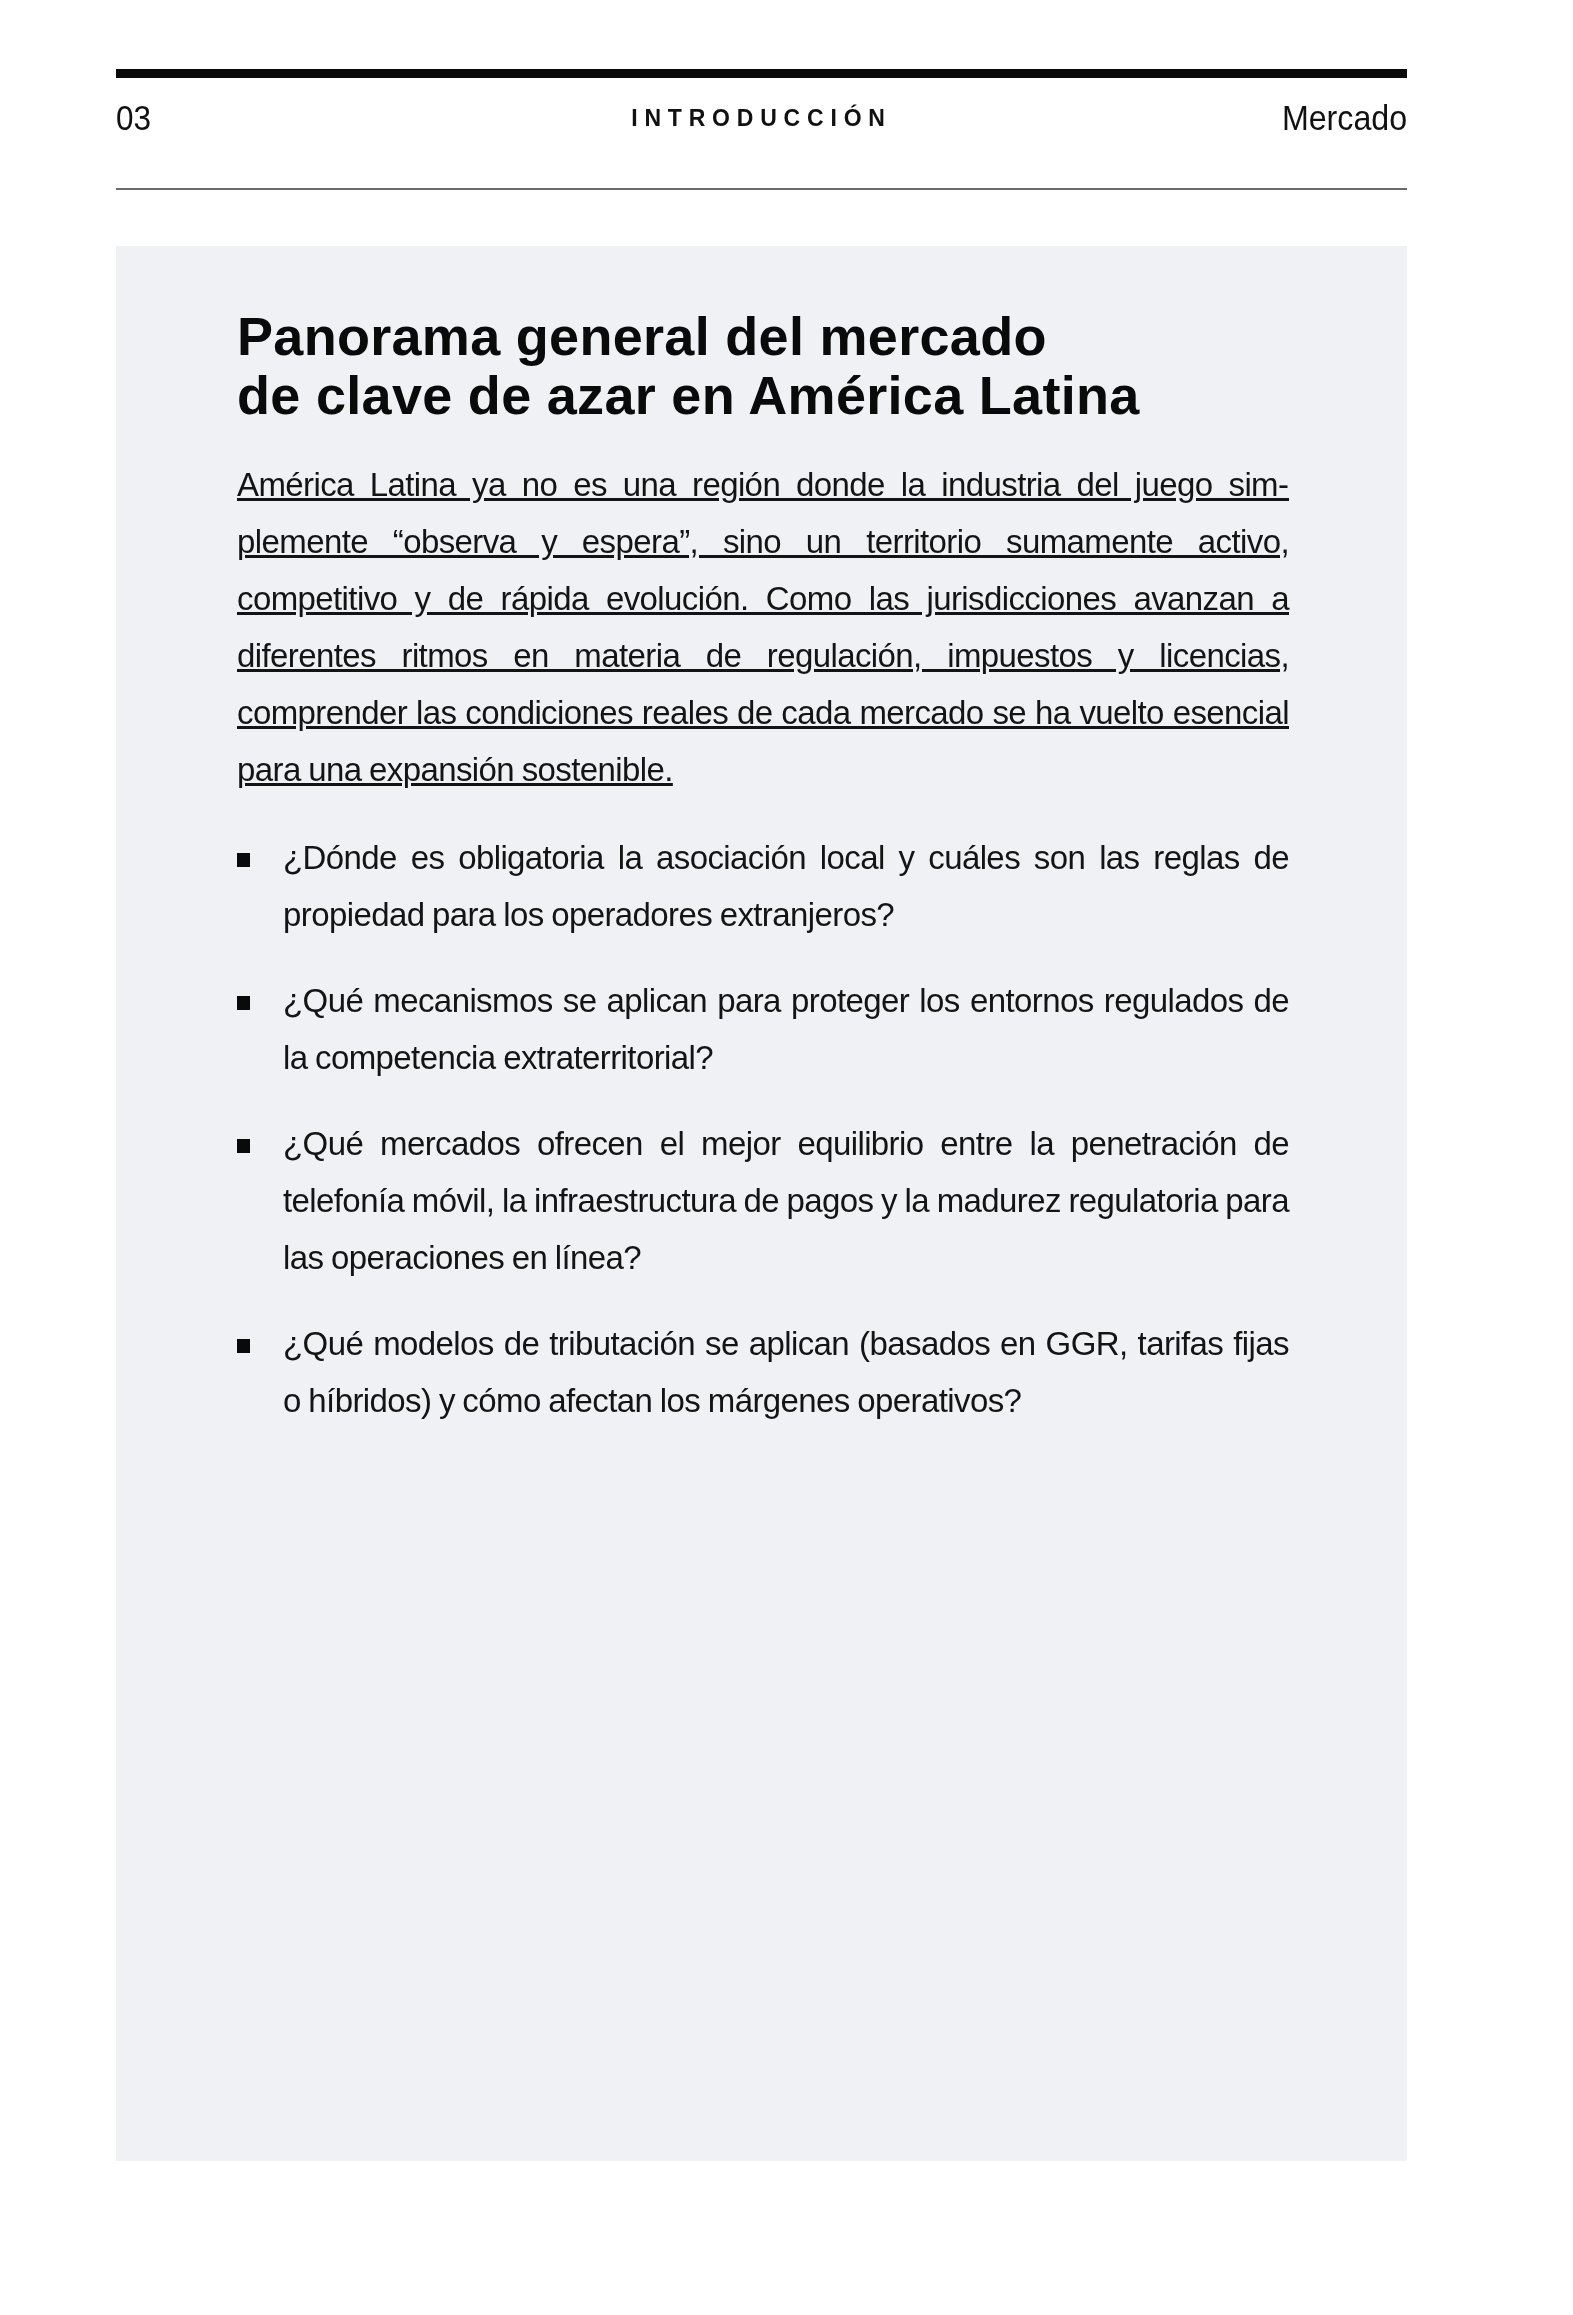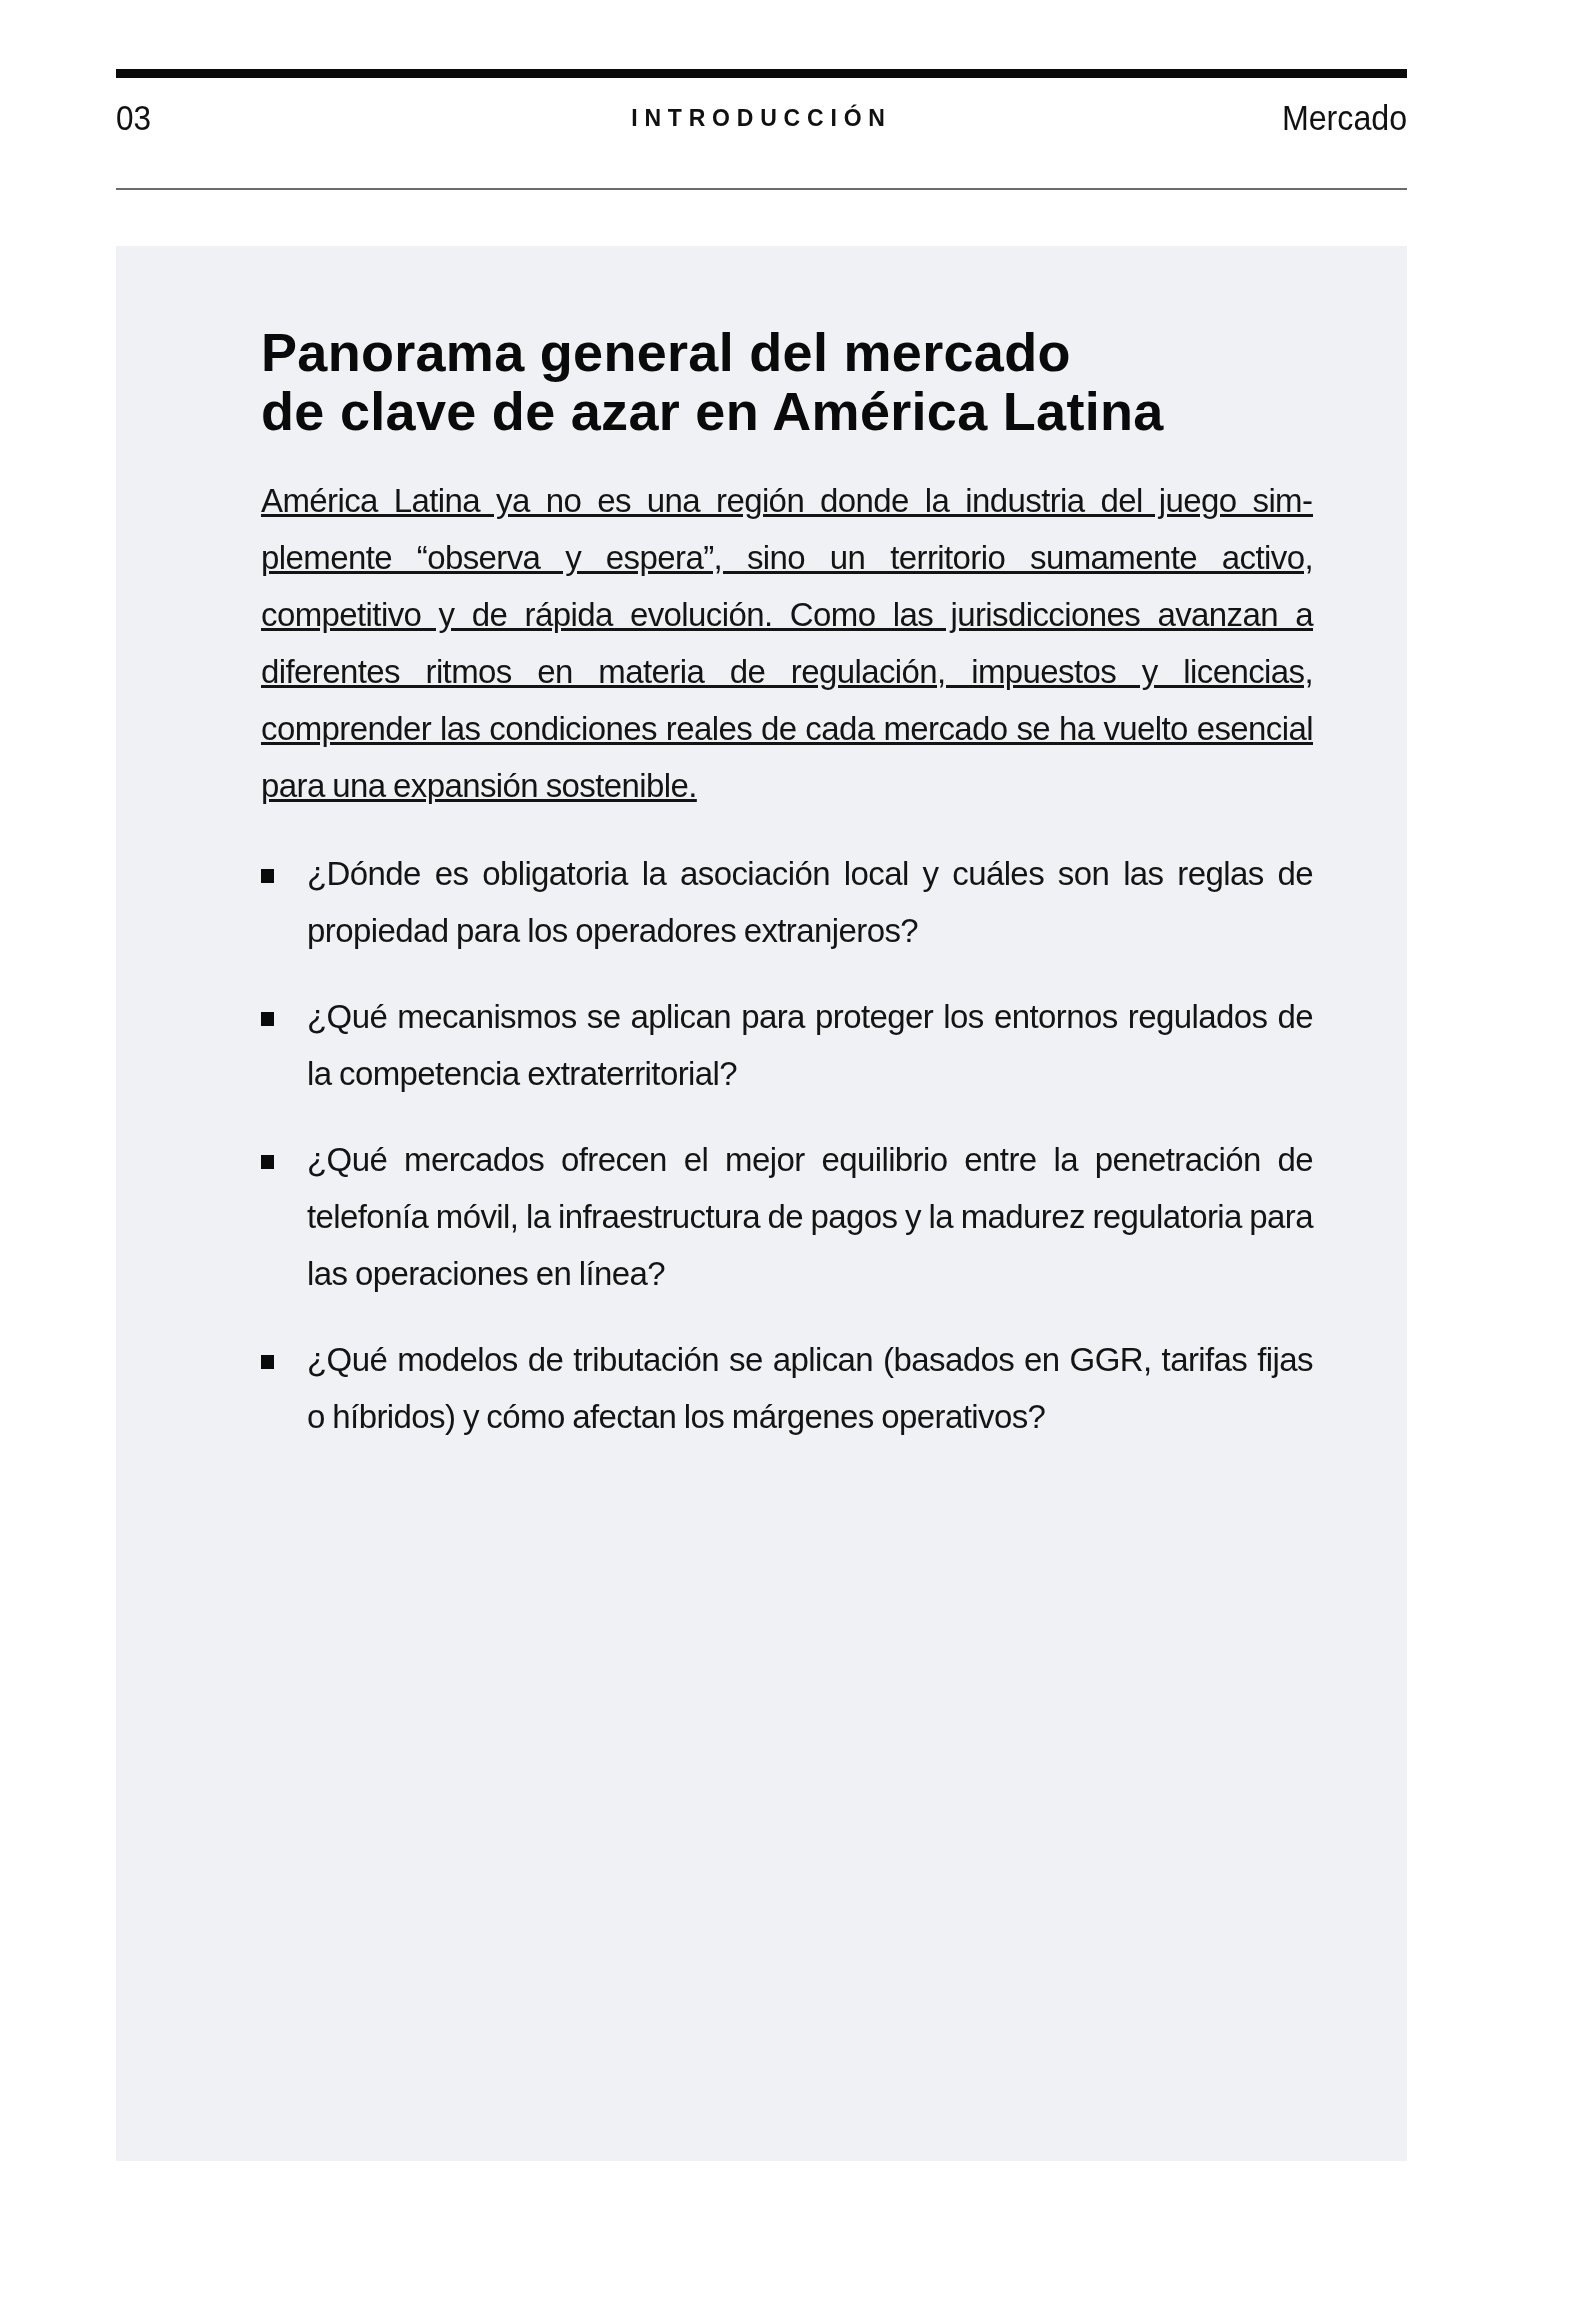--- a/index.html
+++ b/index.html
@@ -48,23 +48,22 @@
     background: #6b6b6b;
   }
   .panel {
     position: absolute;
     left: 116px; top: 246px;
     width: 1291px; height: 1915px;
     background: #f0f1f5;
   }
   .content {
     position: absolute;
-    left: 237px; top: 323px;
+    left: 237px; top: 307px;
     width: 1052px;
-    margin-left: 24px;
   }
   .title {
     margin: 0;
     font-size: 54px;
     line-height: 59px;
     font-weight: bold;
     letter-spacing: 0.3px;
     color: #0a0a0a;
   }
   .para {

